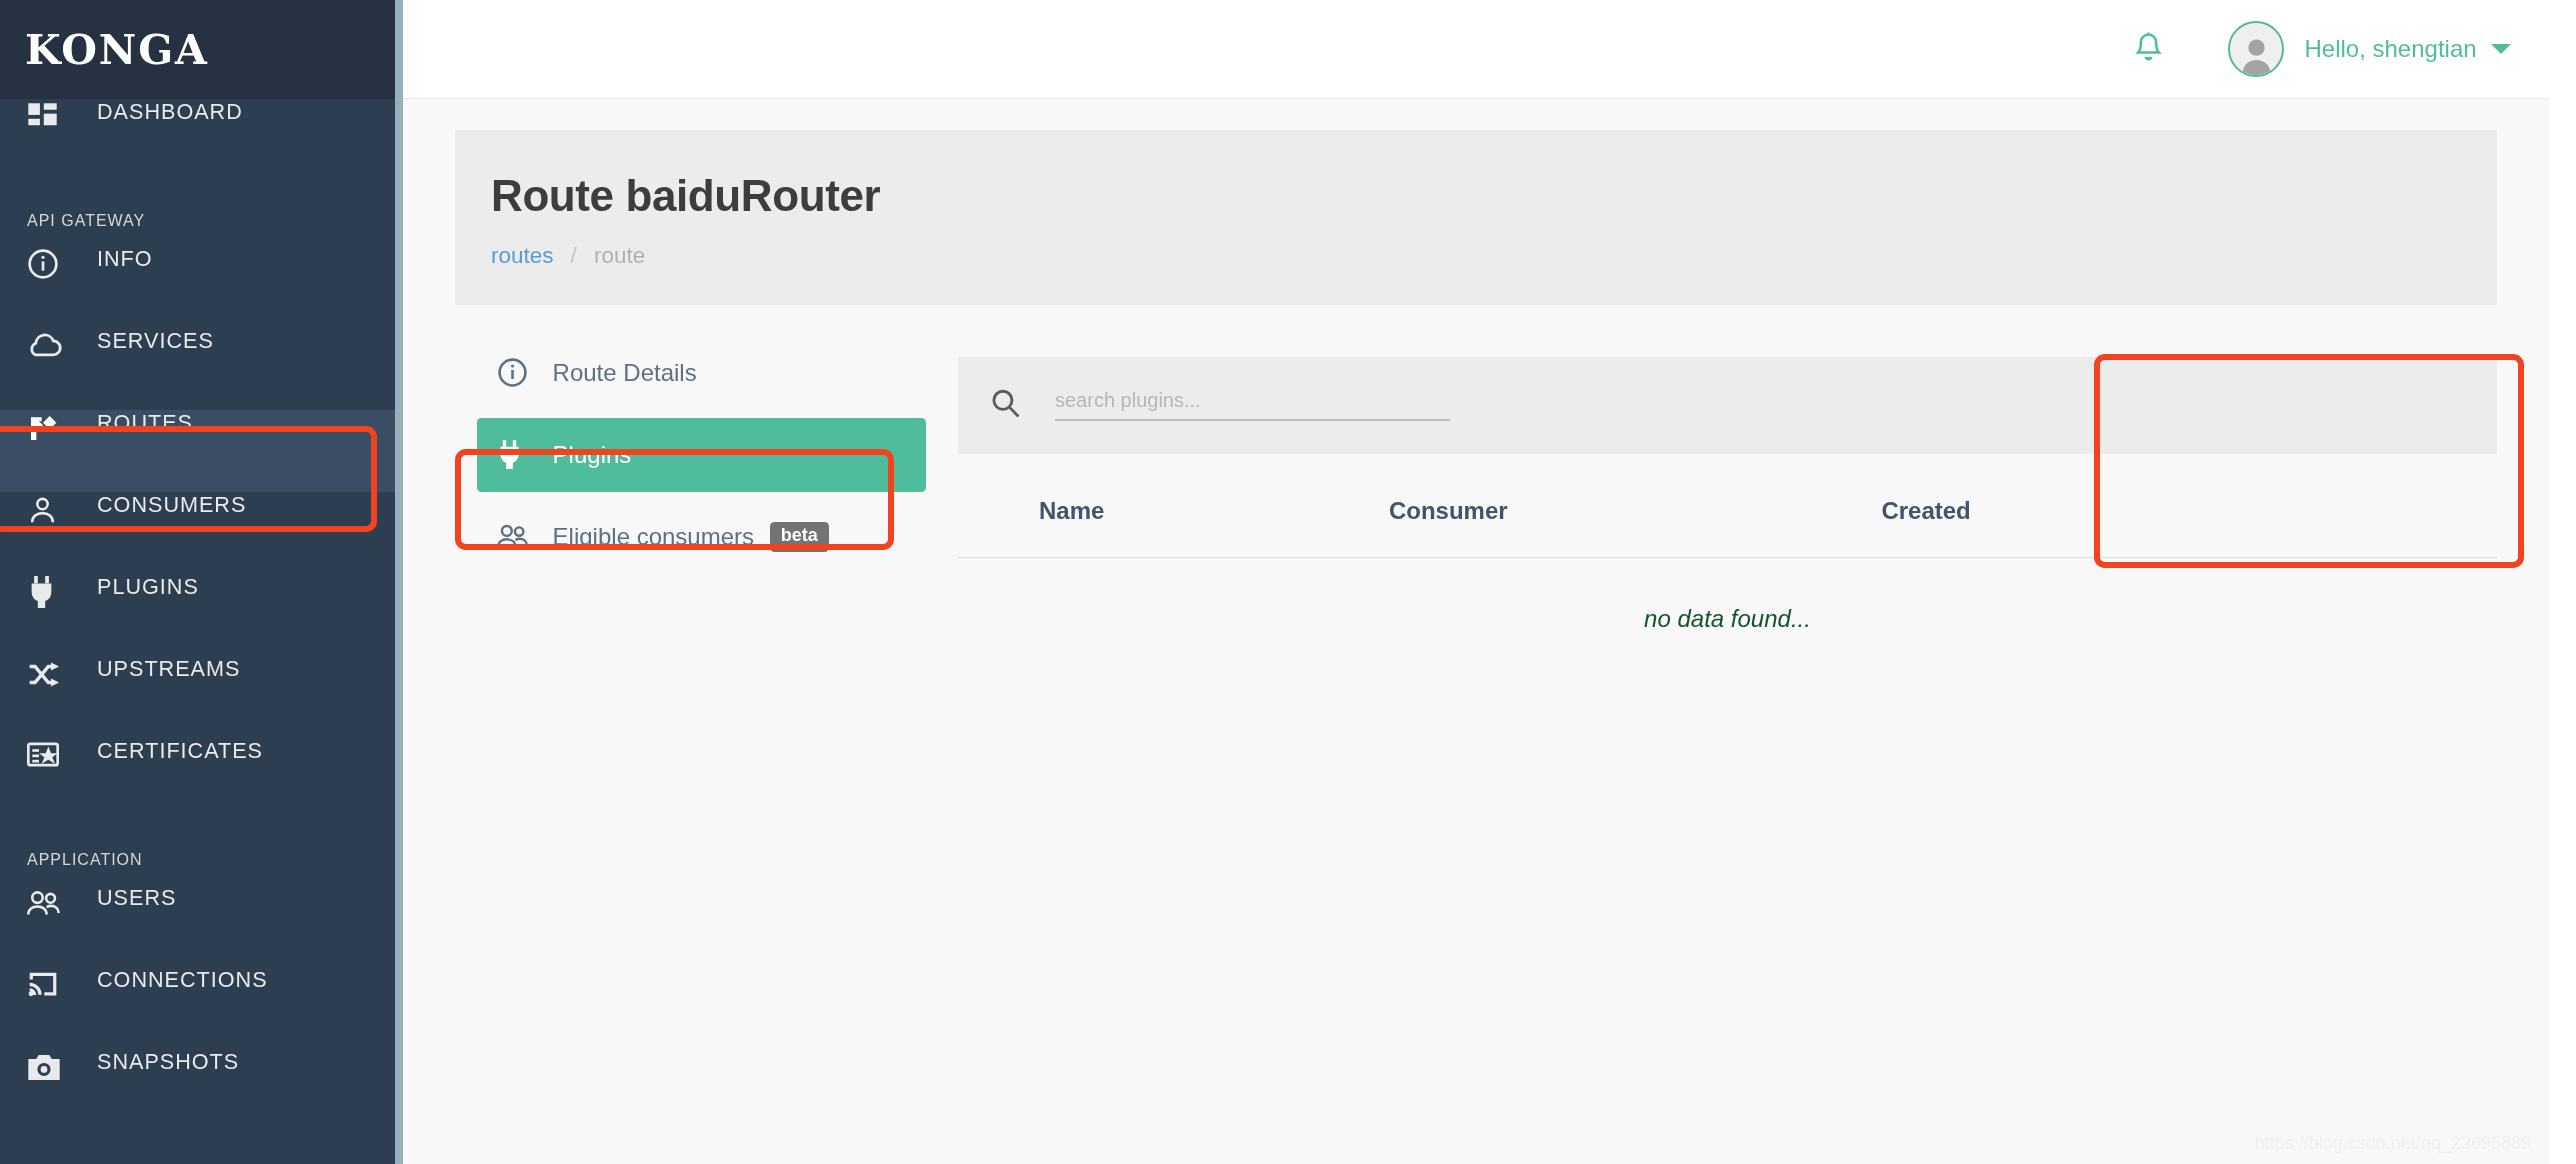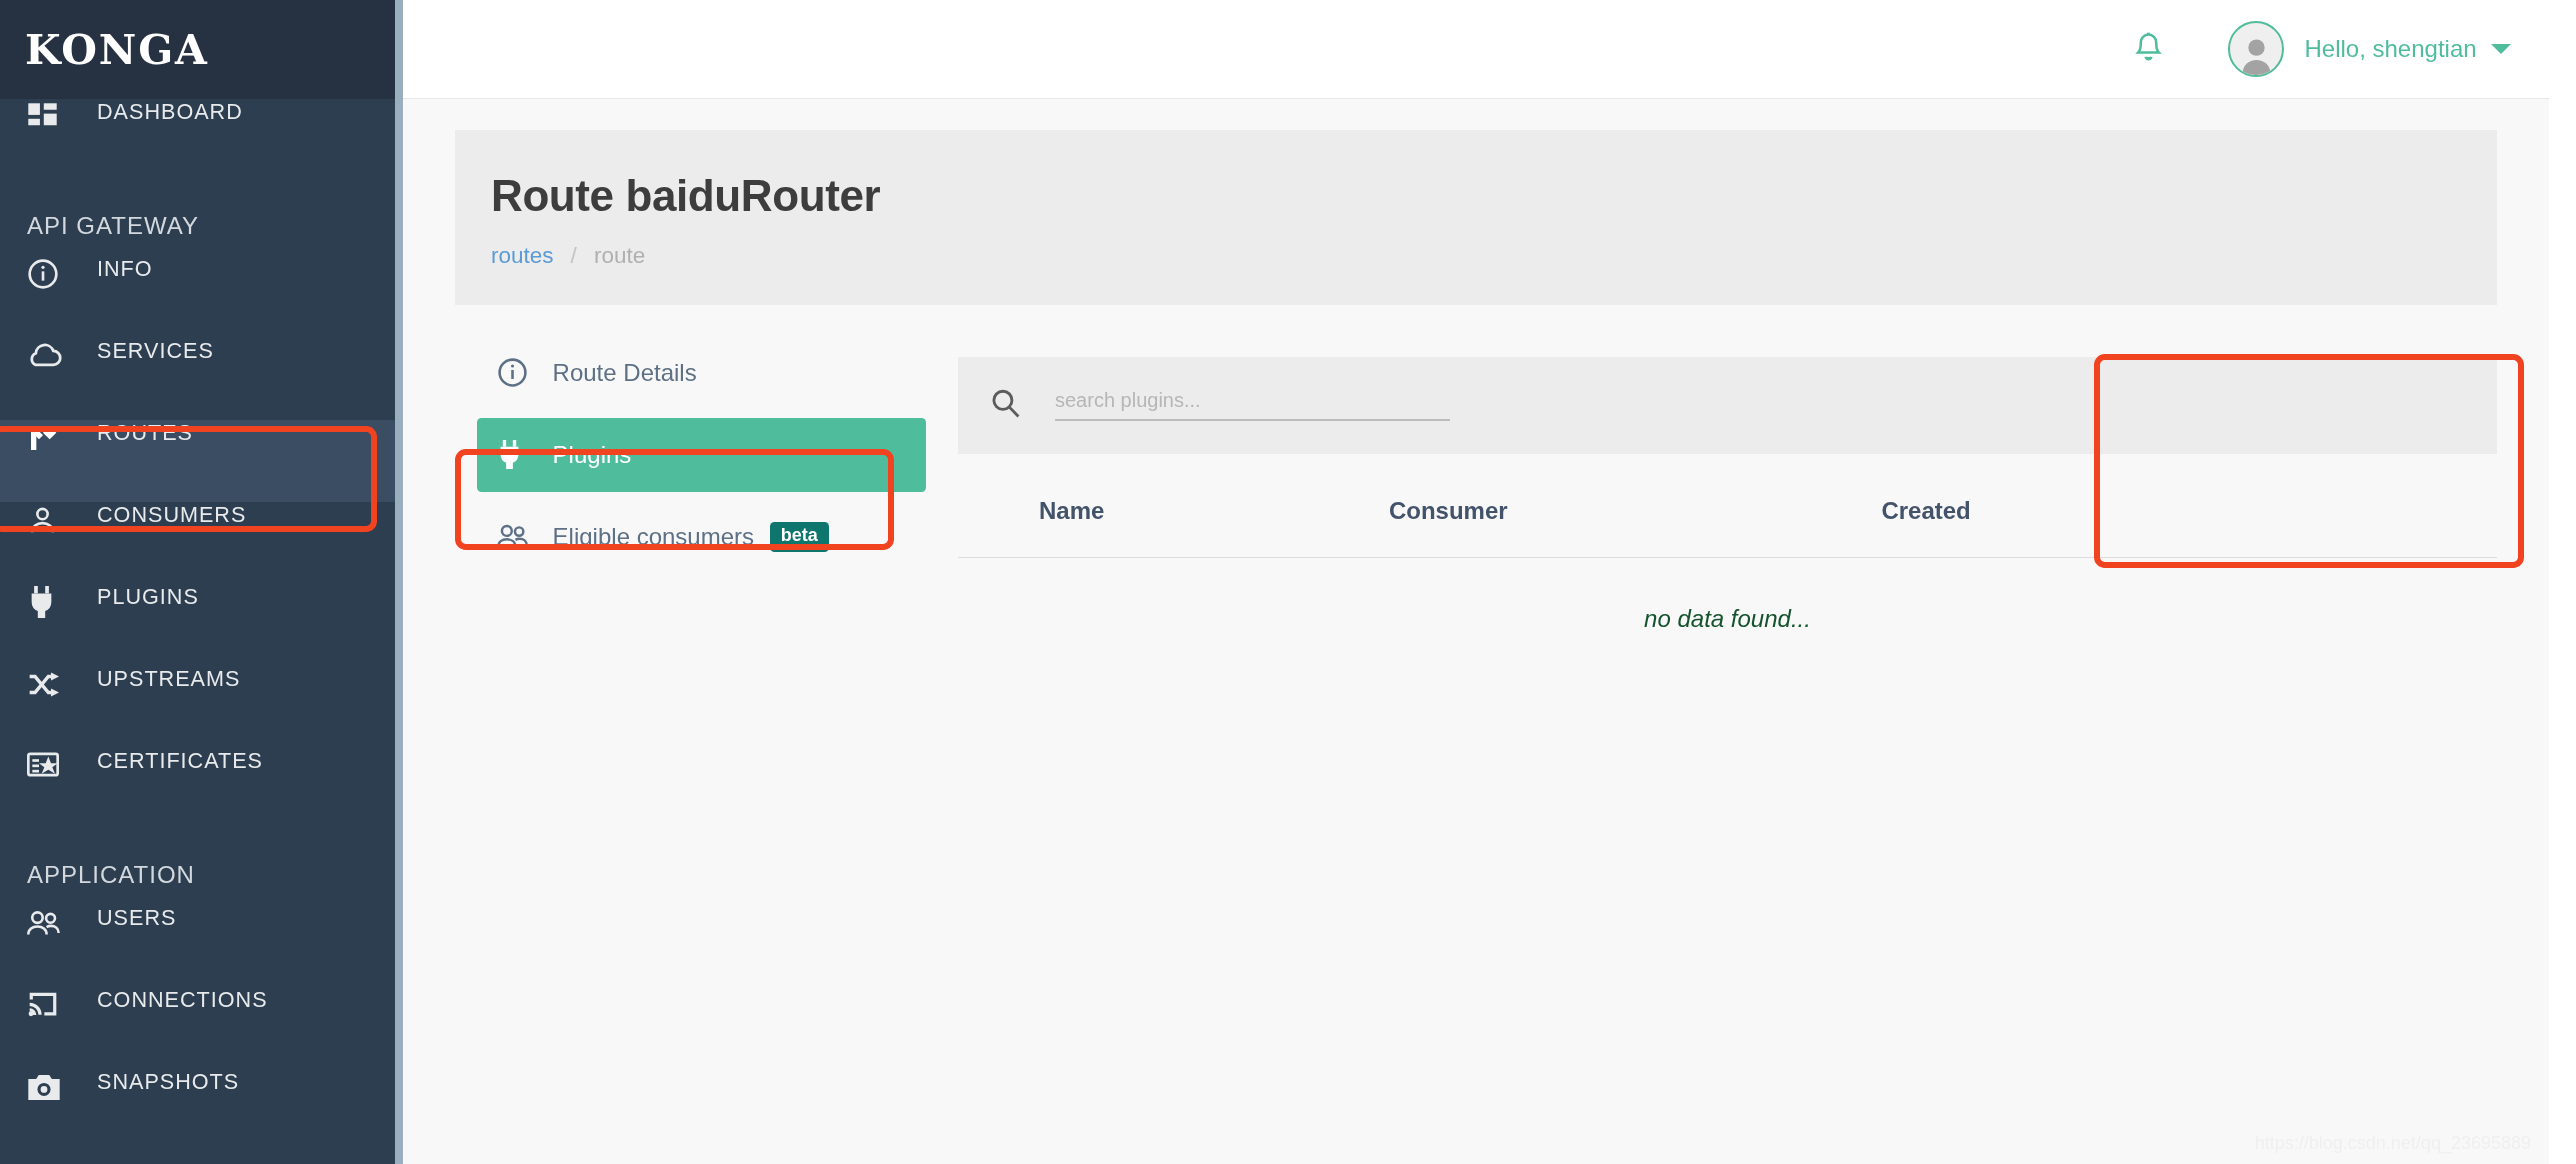--- a/index.html
+++ b/index.html
@@ -44,21 +44,21 @@
   .nav-item.active { background: #3a4d63; }
   .nav-icon {
     width: 41px; height: 36px;
     display: flex; align-items: center; justify-content: flex-start;
     margin-right: 29px;
     flex: 0 0 41px;
   }
   .nav-icon svg { display: block; }
   .nav-section {
     color: #d2d8de;
-    font-size: 24px;
+    font-size: 16px;
     letter-spacing: 1px;
     padding: 31px 0 16px 27px;
   }
   .nav-label { white-space: nowrap; }
 
   
   .right { flex: 1 1 auto; height: 1165px; display: flex; flex-direction: column;
            background: #f8f8f8; position: relative; }
   .topbar {
     height: 99px; background: #ffffff;
@@ -106,21 +106,21 @@
     font-size: 24px;
     color: #5e7085;
     cursor: pointer;
     padding-left: 20px;
     border-radius: 4.5px;
   }
   .tab + .tab { margin-top: 20px; }
   .tab.active { background: #4fbd9b; color: #ffffff; width: 449px; height: 74px; }
   .tab-ico { width: 36px; margin-right: 20px; display: flex; align-items: center; flex: 0 0 36px; }
   .badge-beta {
-    background: #0f766e; color: #fff; font-size: 18px; font-weight: bold;
+    background: #737373; color: #fff; font-size: 18px; font-weight: bold;
     border-radius: 4.5px; padding: 3.6px 10.8px 5.4px 10.8px; margin-left: 16px;
   }
 
   
   .panel { flex: 1 1 auto; }
   .panel-head {
     background: #ececec; height: 106px;
     display: flex; align-items: center; justify-content: space-between;
     padding: 0 31px 0 32px;
   }

